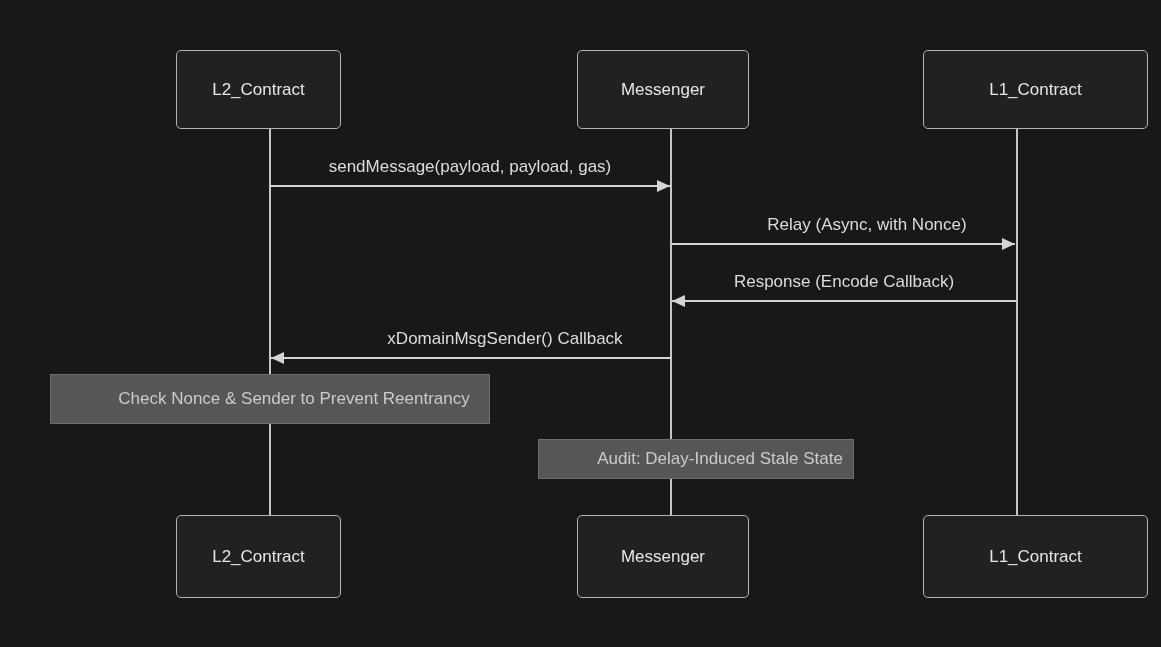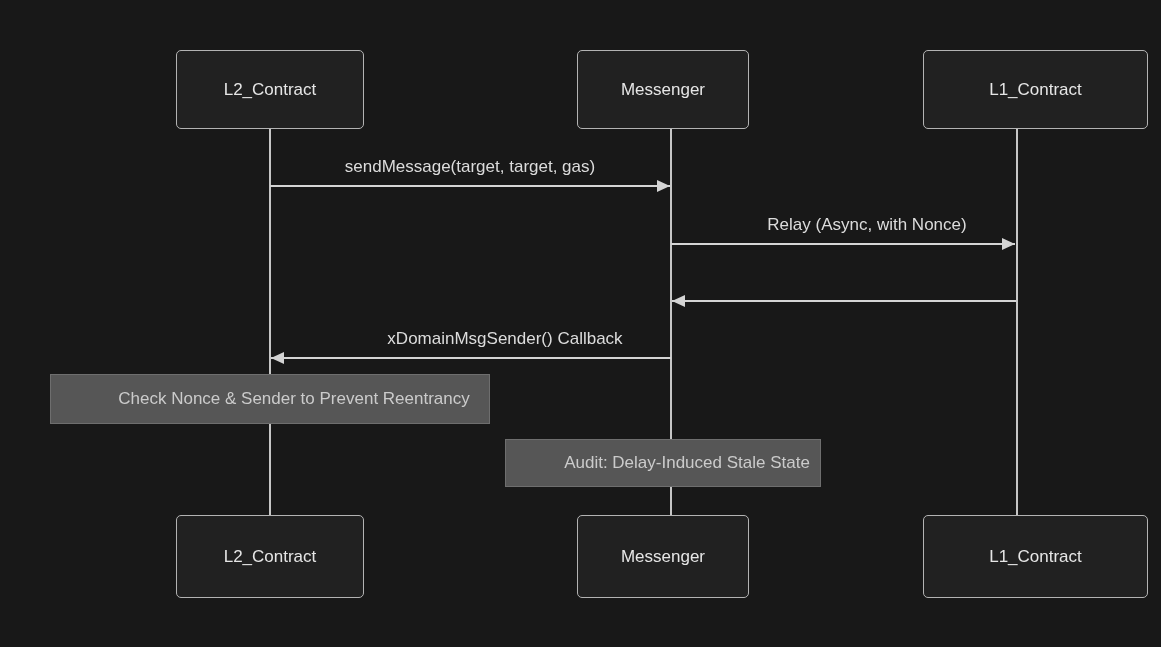--- a/index.html
+++ b/index.html
@@ -19,21 +19,21 @@
     border-radius: 5px;
     display: flex;
     align-items: center;
     justify-content: center;
     color: #e6e6e6;
     font-size: 17px;
     box-sizing: border-box;
   }
   .actor.top  { top: 50px;  height: 79px; }
   .actor.bot  { top: 515px; height: 83px; }
-  .actor.l2   { left: 176px; width: 188px; }
+  .actor.l2   { left: 176px; width: 165px; }
   .actor.msgr { left: 577px; width: 172px; }
   .actor.l1   { left: 923px; width: 225px; }
   
   .lifeline {
     position: absolute;
     top: 129px;
     height: 386px;
     width: 2px;
     background: #c6c6c6;
   }
@@ -85,49 +85,50 @@
     box-sizing: border-box;
     display: flex;
     align-items: center;
     justify-content: center;
     color: #cbcbcb;
     font-size: 17px;
     white-space: nowrap;
     padding-left: 48px;
   }
   .note1 { left: 50px;  top: 374px; width: 440px; height: 50px; }
-  .note2 { left: 505px; top: 439px; width: 316px; height: 48px; }
+  .note2 { left: 538px; top: 439px; width: 316px; height: 40px; }
 </style>
 </head>
 <body>
 
 <div class="canvas">
 
   <div class="lifeline l2"></div>
   <div class="lifeline msgr"></div>
   <div class="lifeline l1"></div>
 
   <div class="actor top l2">
     <span>L2_Contract</span>
   </div>
   <div class="actor top msgr">
     <span>Messenger</span>
   </div>
   <div class="actor top l1">
     <span>L1_Contract</span>
   </div>
 
-  <div class="msg-label m1-label">sendMessage(target, target, gas)</div>
+  <div class="msg-label m1-label">sendMessage(payload, payload, gas)</div>
   <div class="msg-line m1-line"></div>
   <div class="arrow-right m1-arrow"></div>
 
   <div class="msg-label m2-label">Relay (Async, with Nonce)</div>
   <div class="msg-line m2-line"></div>
   <div class="arrow-right m2-arrow"></div>
 
+  <div class="msg-label m3-label">Response (Encode Callback)</div>
   <div class="msg-line m3-line"></div>
   <div class="arrow-left m3-arrow"></div>
 
   <div class="msg-label m4-label">xDomainMsgSender() Callback</div>
   <div class="msg-line m4-line"></div>
   <div class="arrow-left m4-arrow"></div>
 
   <div class="note note1">
     <span>Check Nonce &amp; Sender to Prevent Reentrancy</span>
   </div>

